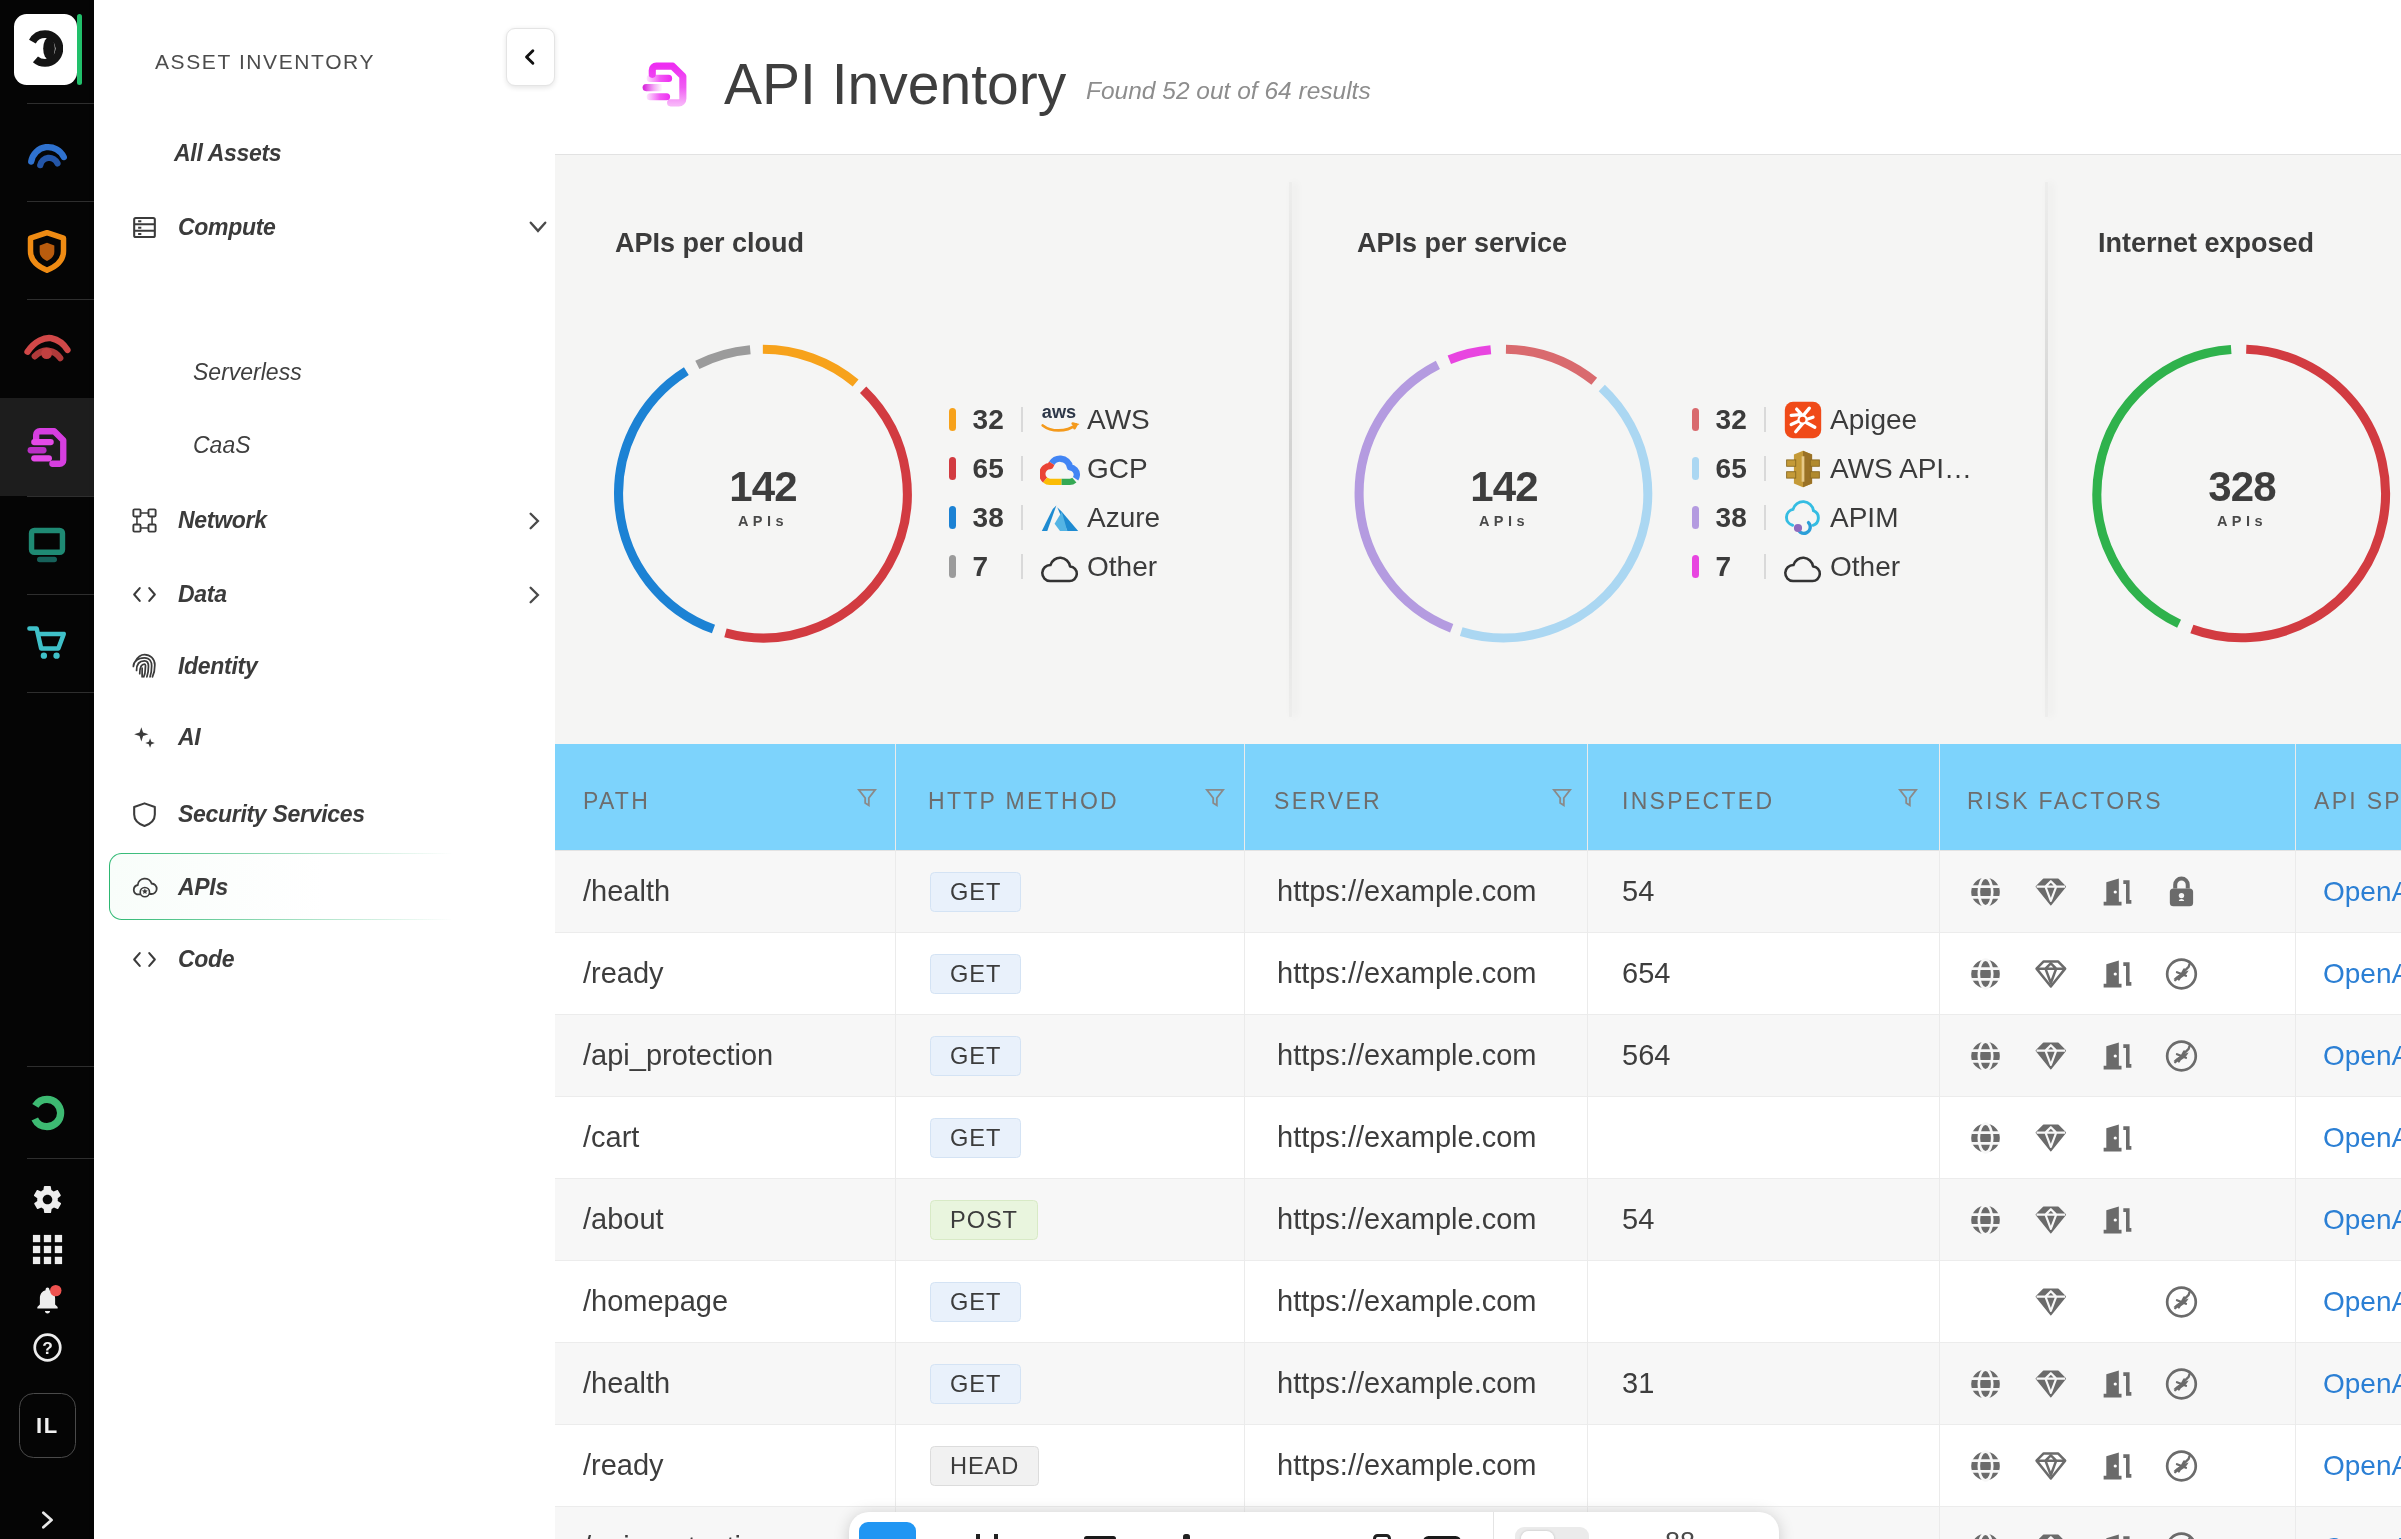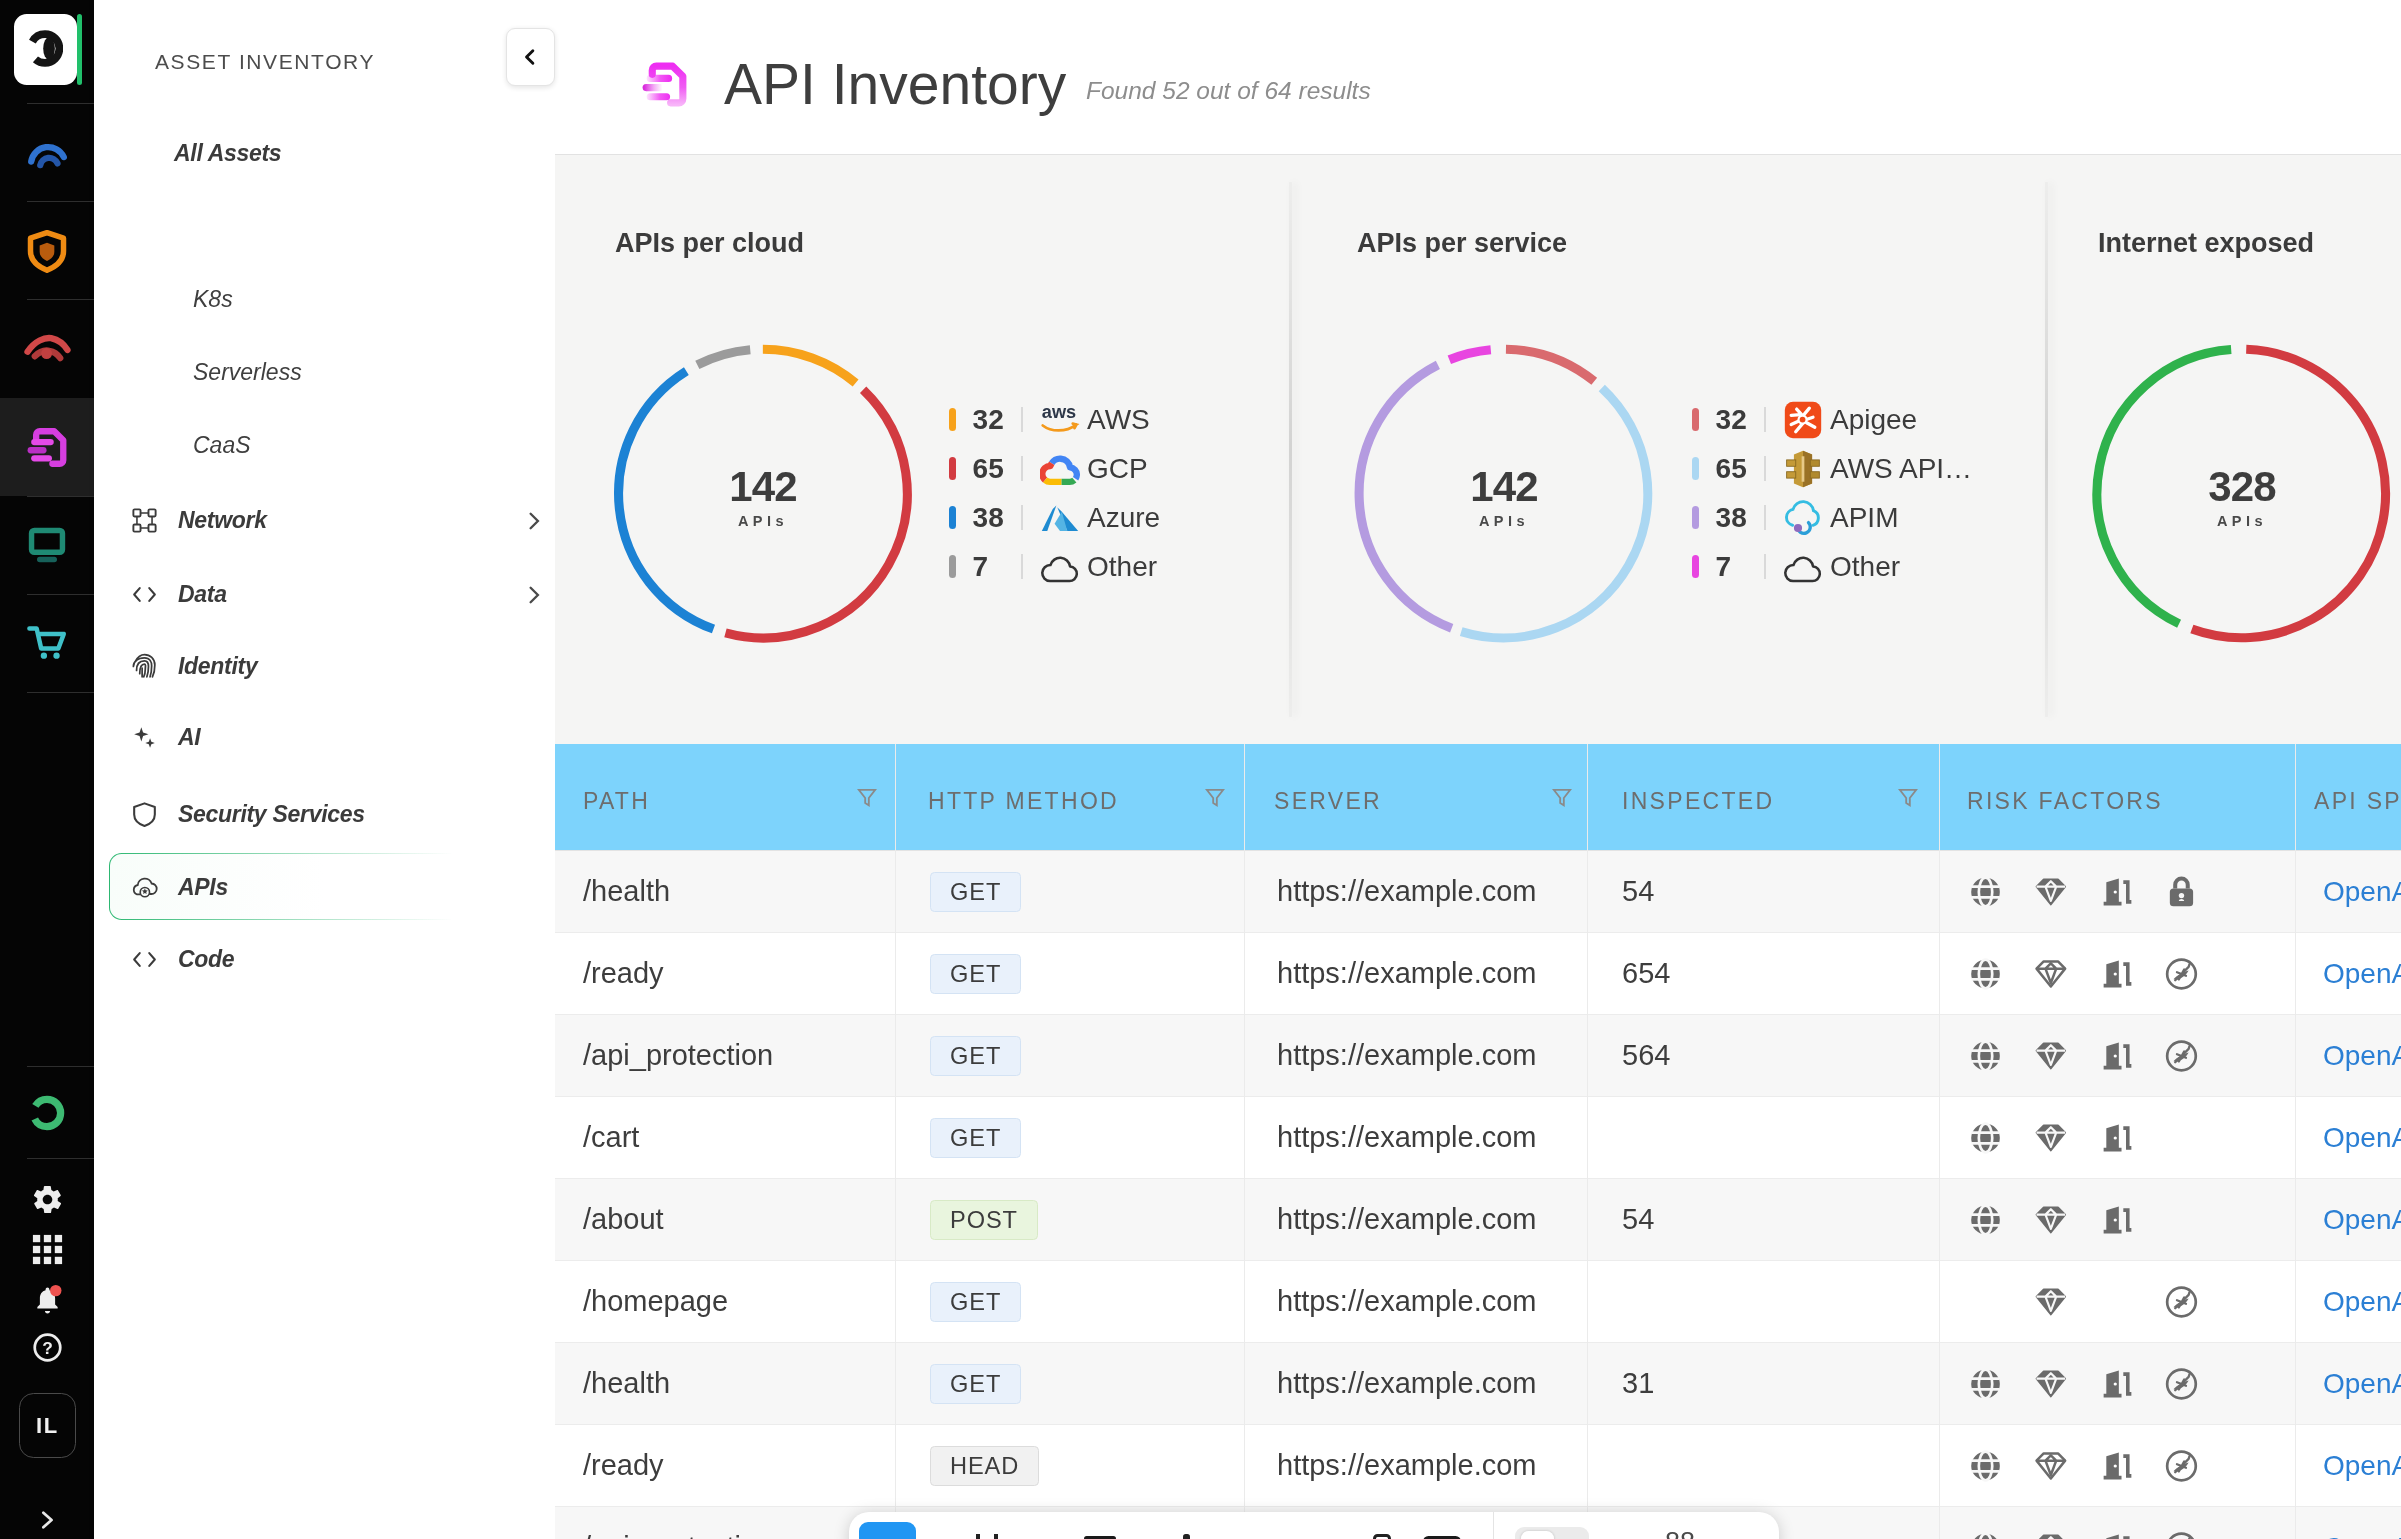--- a/index.html
+++ b/index.html
@@ -166,24 +166,31 @@
 </div>
 
 <div class="sidebar">
   <div class="sb-title">ASSET INVENTORY</div>
   <div class="apis-hl"></div>
 
   <div class="mi" style="top:124px">
       <span class="tx" style="left:74px">All Assets</span>
     </div>
 
-
-  <div class="mi" style="top:270px">
-      <span class="tx2">K8s</span>
-    </div>
+  <div class="mi" style="top:198px">
+    <svg class="ic" viewBox="0 0 34 34" fill="none" stroke="#3b3b3b" stroke-width="2.6">
+      <rect x="4" y="5" width="26" height="24" rx="2"></rect>
+        <path d="M4 13 H30 M4 21 H30 M9 9.2 H13 M9 17.2 H13 M9 25.2 H13"></path>
+    </svg>
+    <span class="tx">Compute</span>
+    <svg class="chev" style="top:22px" width="22" height="14.5" viewBox="0 0 24 16">
+        <path d="M4 3 L12 12 L20 3" stroke="#4a4a4a" stroke-width="2.6" fill="none" stroke-linecap="round"></path>
+      </svg>
+  </div>
+
   <div class="mi" style="top:343px">
       <span class="tx2">Serverless</span>
     </div>
   <div class="mi" style="top:416px">
       <span class="tx2">CaaS</span>
     </div>
 
   <div class="mi" style="top:491px">
     <svg class="ic" viewBox="0 0 34 34" fill="none" stroke="#3b3b3b" stroke-width="2.4">
       <rect x="3" y="3" width="9" height="9" rx="1.5"></rect>

